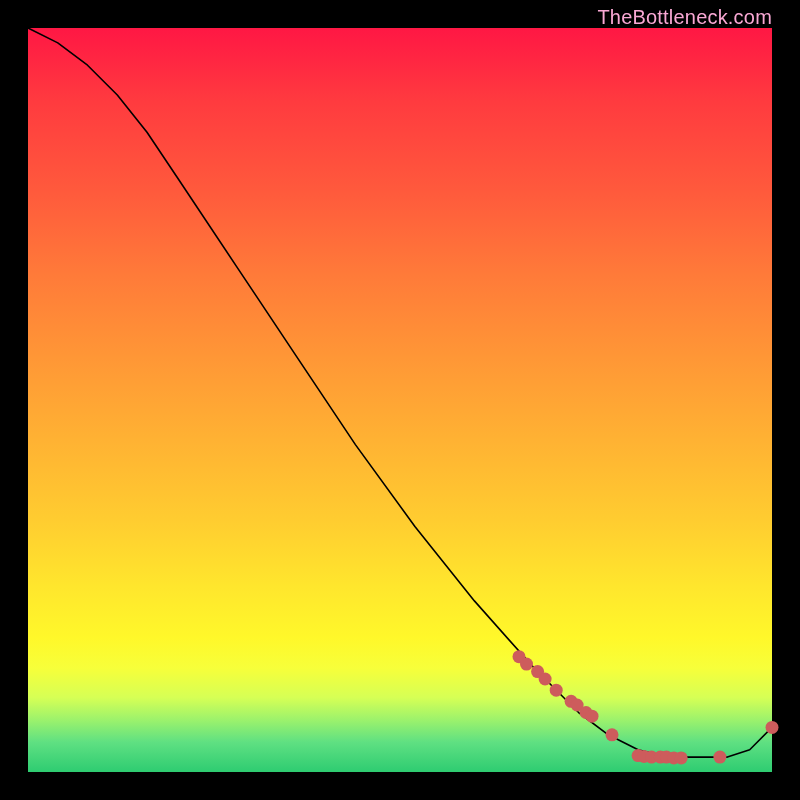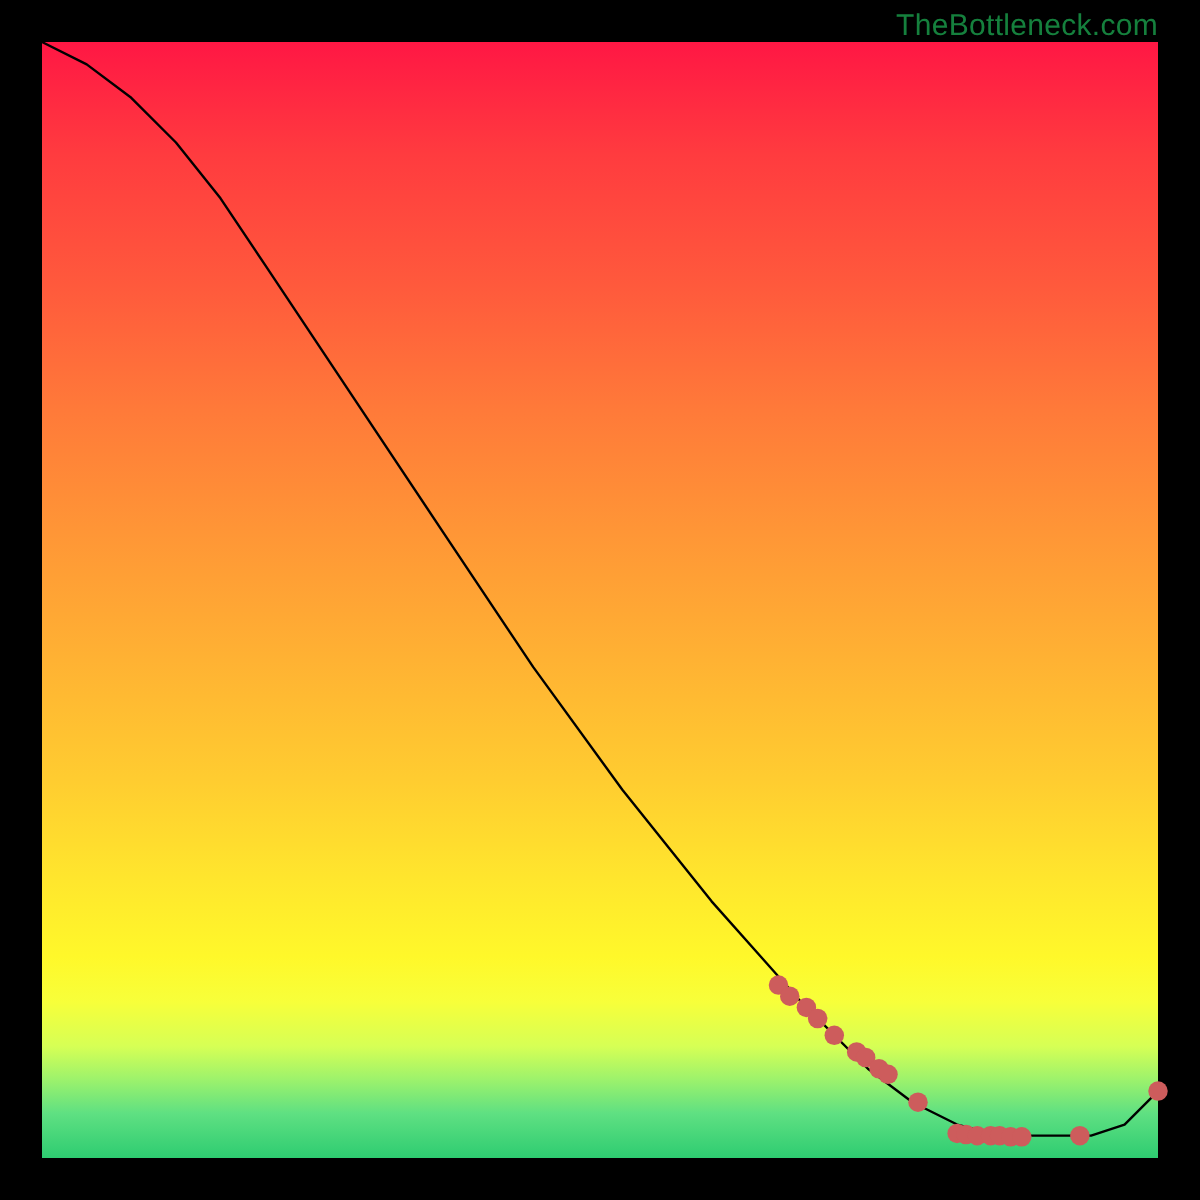--- a/index.html
+++ b/index.html
@@ -60,21 +60,21 @@
     fill: #cd5c5c;
     stroke: none;
   }
   .watermark {
     position: absolute;
     right: 28px;
     top: 6px;
     font-family: Arial, Helvetica, sans-serif;
     font-size: 20px;
     letter-spacing: 0.2px;
-    color: #15803d;
+    color: #f9a8d4;
     user-select: none;
   }
 </style>
 </head>
 <body>
 
 <div class="stage">
   <div class="plot"></div>
 
   <svg class="overlay" viewBox="0 0 744 744">

